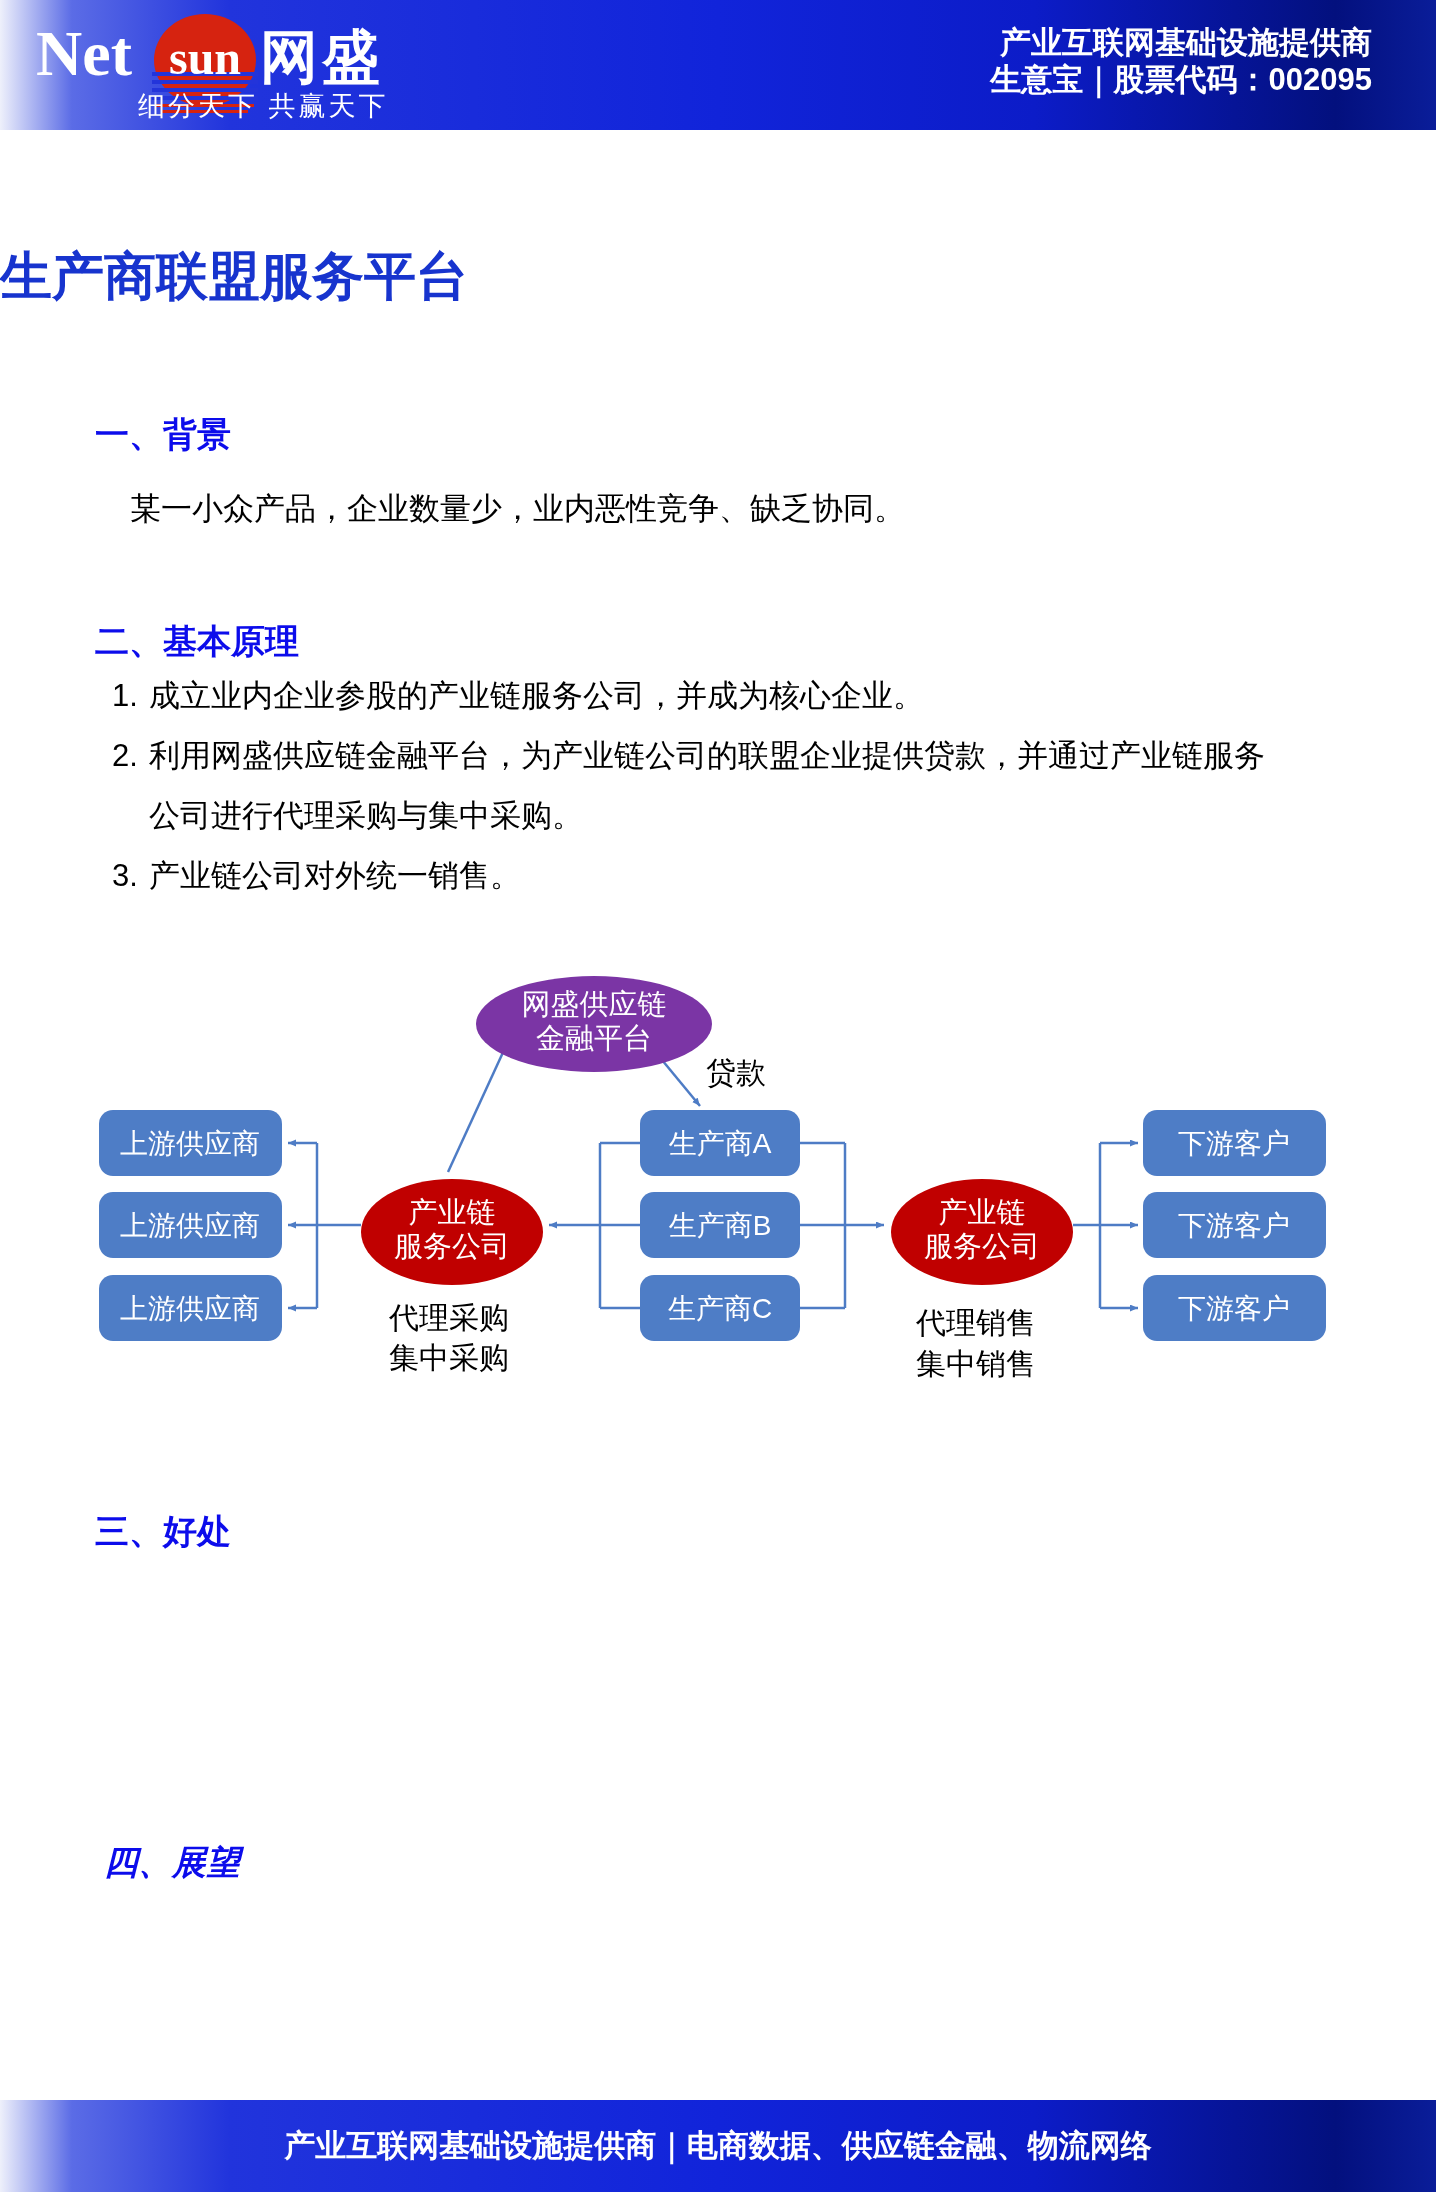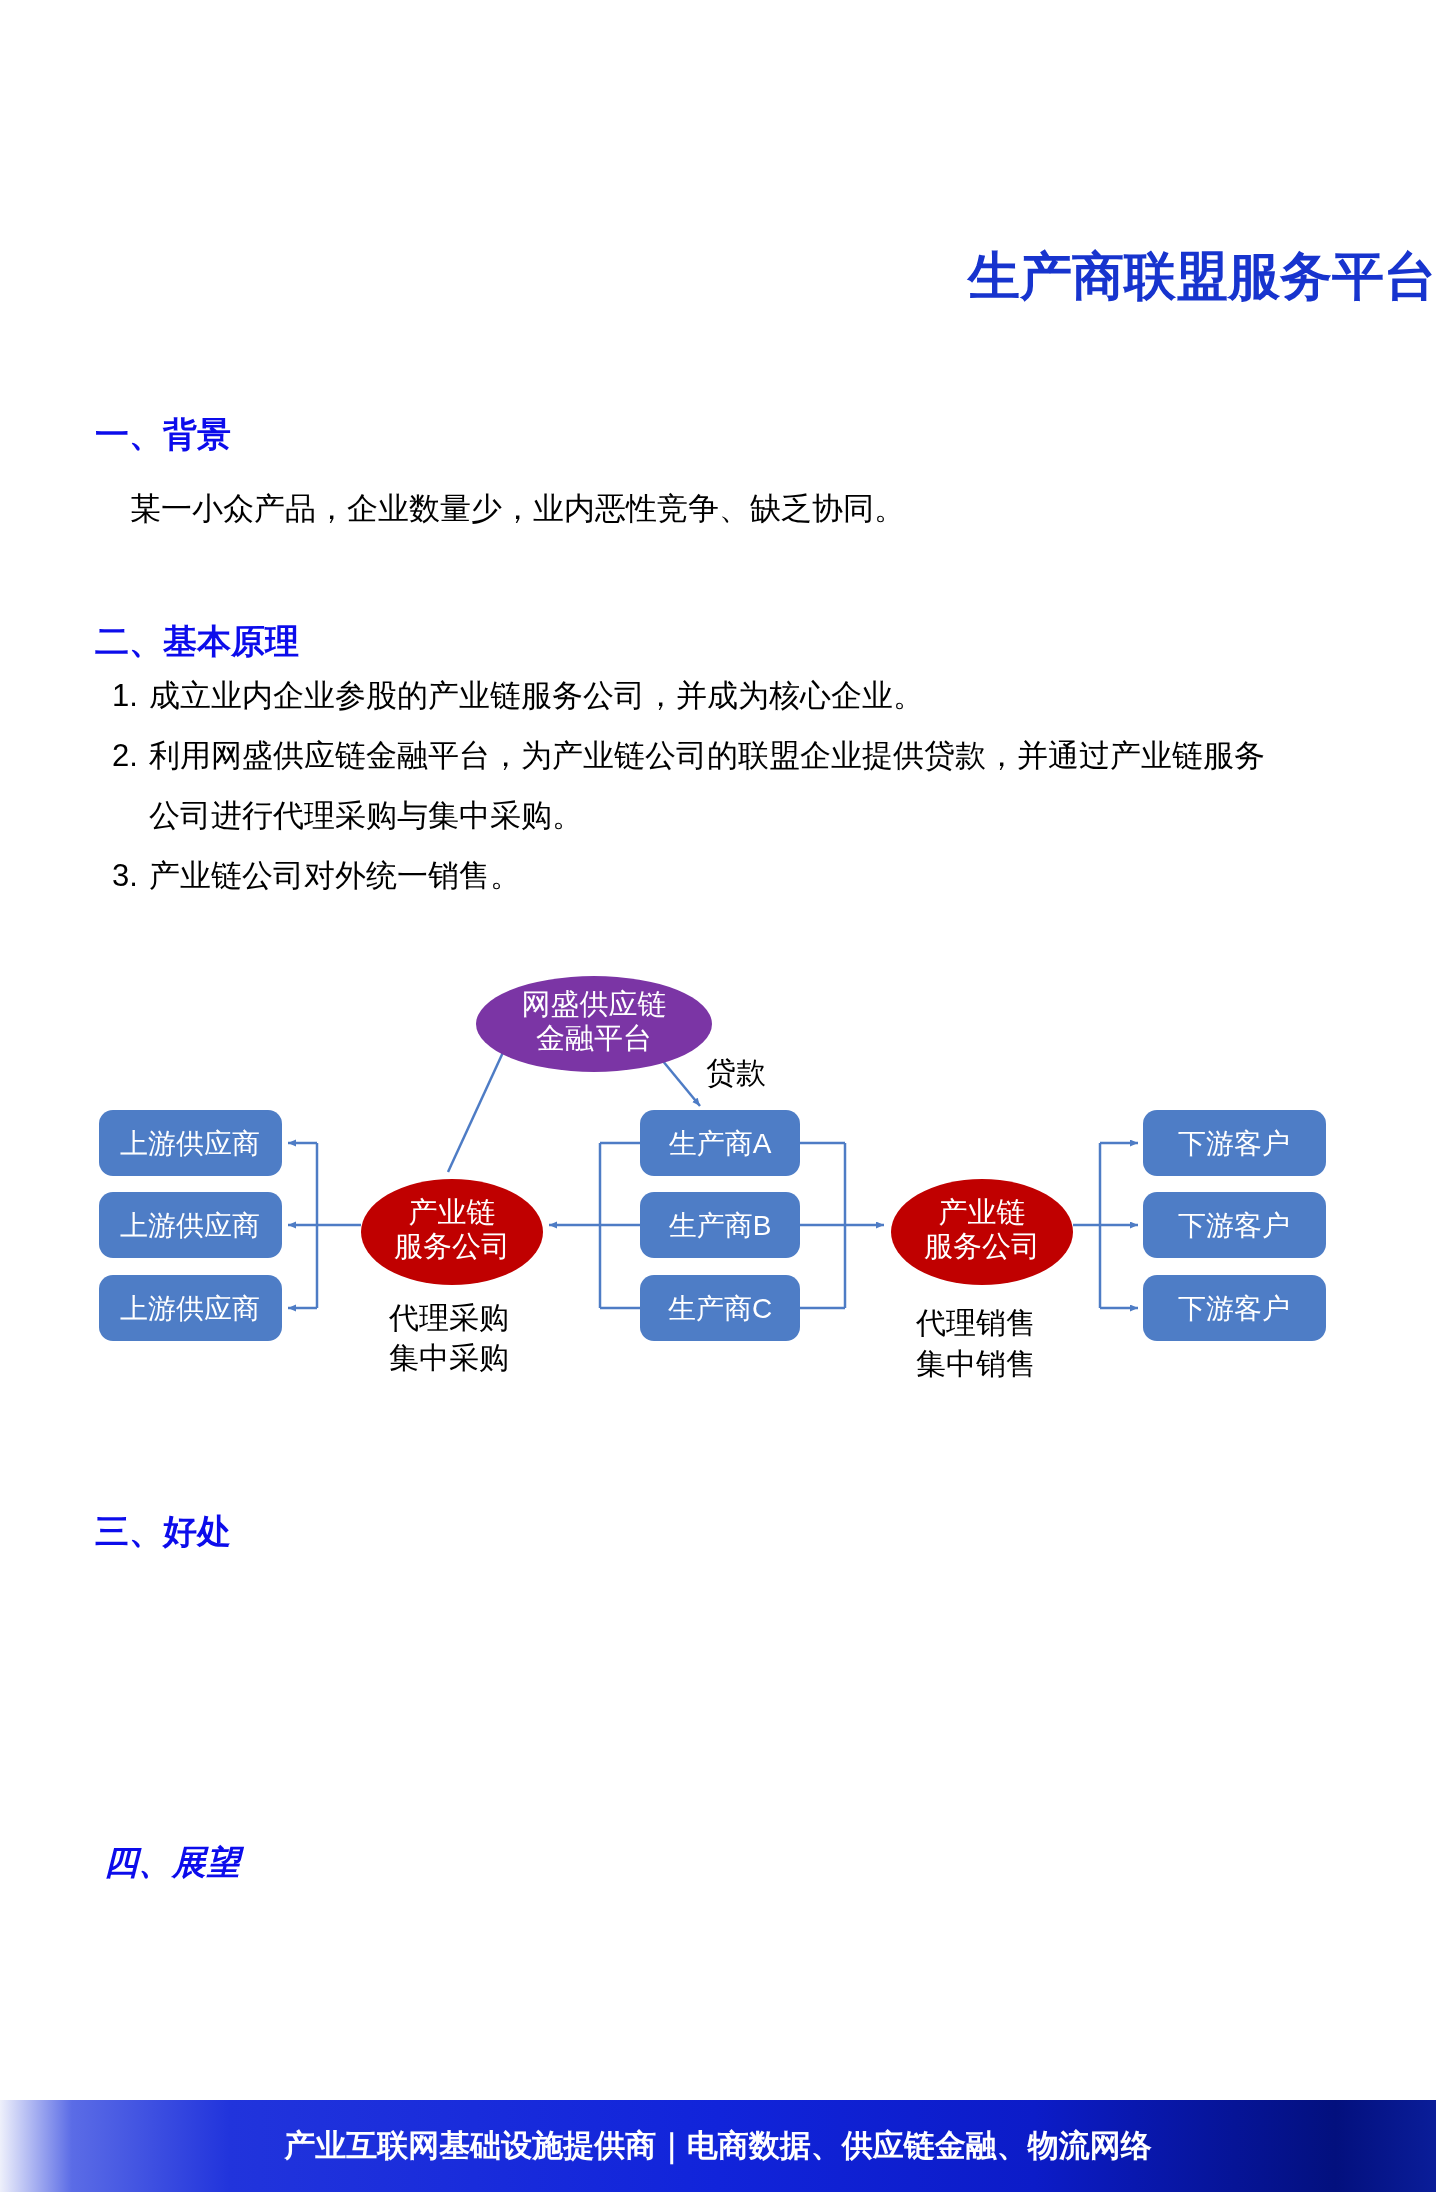--- a/index.html
+++ b/index.html
@@ -14,21 +14,21 @@
     font-family:"Liberation Serif",serif;font-size:64px;line-height:1;}
   .sun-svg{position:absolute;left:152px;top:14px;}
   .logo-cjk{position:absolute;left:260px;top:28px;color:#fff;font-weight:bold;
     font-size:58px;line-height:1;letter-spacing:4px;}
   .tagline{position:absolute;left:138px;top:88px;color:#fff;font-size:27px;
     letter-spacing:3px;white-space:nowrap;}
   .hdr-right{position:absolute;right:64px;top:24px;text-align:right;color:#fff;
     font-weight:bold;font-size:31px;line-height:37px;white-space:nowrap;}
 
   
-  .title{position:absolute;left:0;top:242px;width:1436px;text-align:right;
+  .title{position:absolute;left:0;top:242px;width:1436px;text-align:left;
     font-size:52px;font-weight:bold;color:#1734CE;}
   .sec-heading{position:absolute;font-size:34px;font-weight:bold;color:#0C0CEB;
     white-space:nowrap;}
   .h1{left:95px;top:412px;} .h2{left:95px;top:619px;}
   .h3{left:95px;top:1509px;} .h4{left:104px;top:1840px;font-style:italic;}
   .body-text{position:absolute;font-size:31px;color:#000;line-height:62px;}
   .b1{left:130px;top:478px;width:1250px;}
   .b3{left:100px;top:1594px;width:1220px;}
   .b4{left:116px;top:1904px;width:1250px;}
   .list{position:absolute;left:112px;top:666px;font-size:31px;color:#000;line-height:60px;}
@@ -48,20 +48,39 @@
     background:linear-gradient(90deg,#eef0fb 0%,#5b6ce6 5%,#2134dc 16%,#1124da 50%,
                #0c1cc8 72%,#03107e 93%,#0a1d99 100%);
     display:flex;align-items:center;justify-content:center;}
   .footer-text{color:#fff;font-size:31px;font-weight:bold;white-space:nowrap;}
 </style>
 </head>
 <body>
 
 <div class="page">
 
+  <div class="banner">
+    <div class="logo-net">Net</div>
+    <svg class="sun-svg" width="106" height="100" viewBox="0 0 106 100">
+      <ellipse cx="53" cy="46" rx="51" ry="46" fill="#d62310"></ellipse>
+      <rect x="0" y="58" width="106" height="4" fill="#2334da"></rect>
+      <rect x="0" y="66" width="106" height="4" fill="#2334da"></rect>
+      <rect x="0" y="74" width="106" height="4" fill="#2334da"></rect>
+      <rect x="0" y="82" width="106" height="4" fill="#2334da"></rect>
+      <rect x="4" y="90" width="98" height="3" fill="#d62310"></rect>
+      <rect x="10" y="96" width="86" height="3" fill="#d62310"></rect>
+      <text x="53" y="60" text-anchor="middle" fill="#ffffff" font-size="48" font-weight="bold" font-family="Liberation Serif, serif">sun</text>
+    </svg>
+    <div class="logo-cjk">网盛</div>
+    <div class="tagline">细分天下 共赢天下</div>
+    <div class="hdr-right">
+      <div>产业互联网基础设施提供商</div>
+      <div>生意宝｜股票代码：002095</div>
+    </div>
+  </div>
 
   <div class="title">生产商联盟服务平台</div>
 
   <div class="sec-heading h1">一、背景</div>
   <div class="body-text b1">某一小众产品，企业数量少，业内恶性竞争、缺乏协同。</div>
 
   <div class="sec-heading h2">二、基本原理</div>
   <div class="list">
     <div class="list-item">
       <span class="item-num">1.</span>

